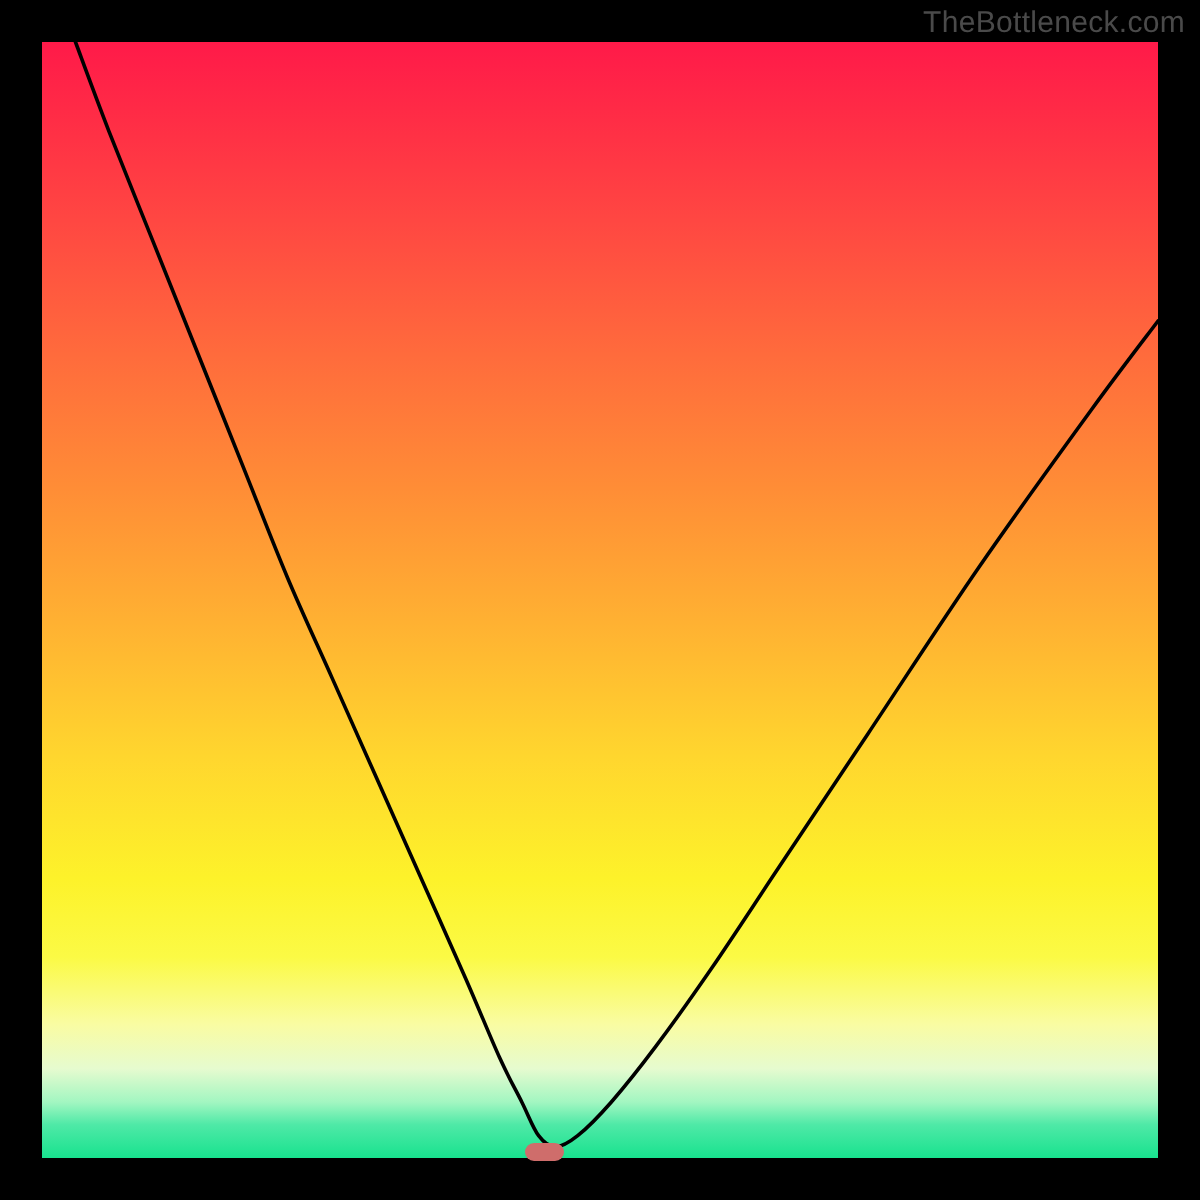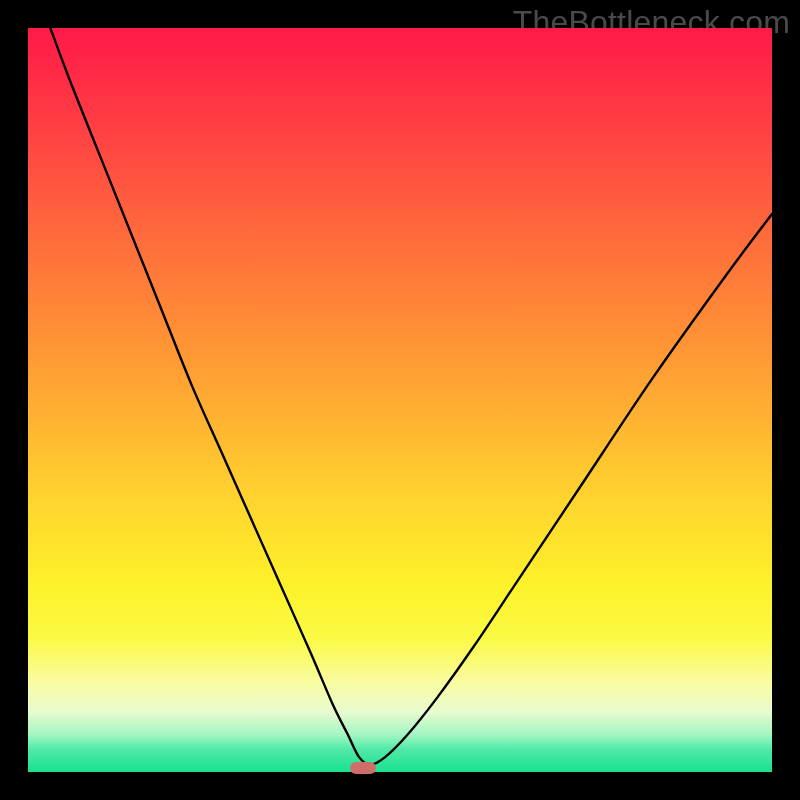--- a/index.html
+++ b/index.html
@@ -39,21 +39,21 @@
       #a2f6c1 95%,
       #4fe9a7 97%,
       #18e28e 100%
     );
   }
   .watermark {
     position: absolute;
     top: 4px;
     right: 10px;
     color: #4a4a4a;
-    font-size: 32px;
+    font-size: 20px;
     font-weight: 500;
     letter-spacing: 0.2px;
     user-select: none;
     text-align: right;
   }
   svg.curve {
     position: absolute;
     left: 0;
     top: 0;
     width: 744px;

